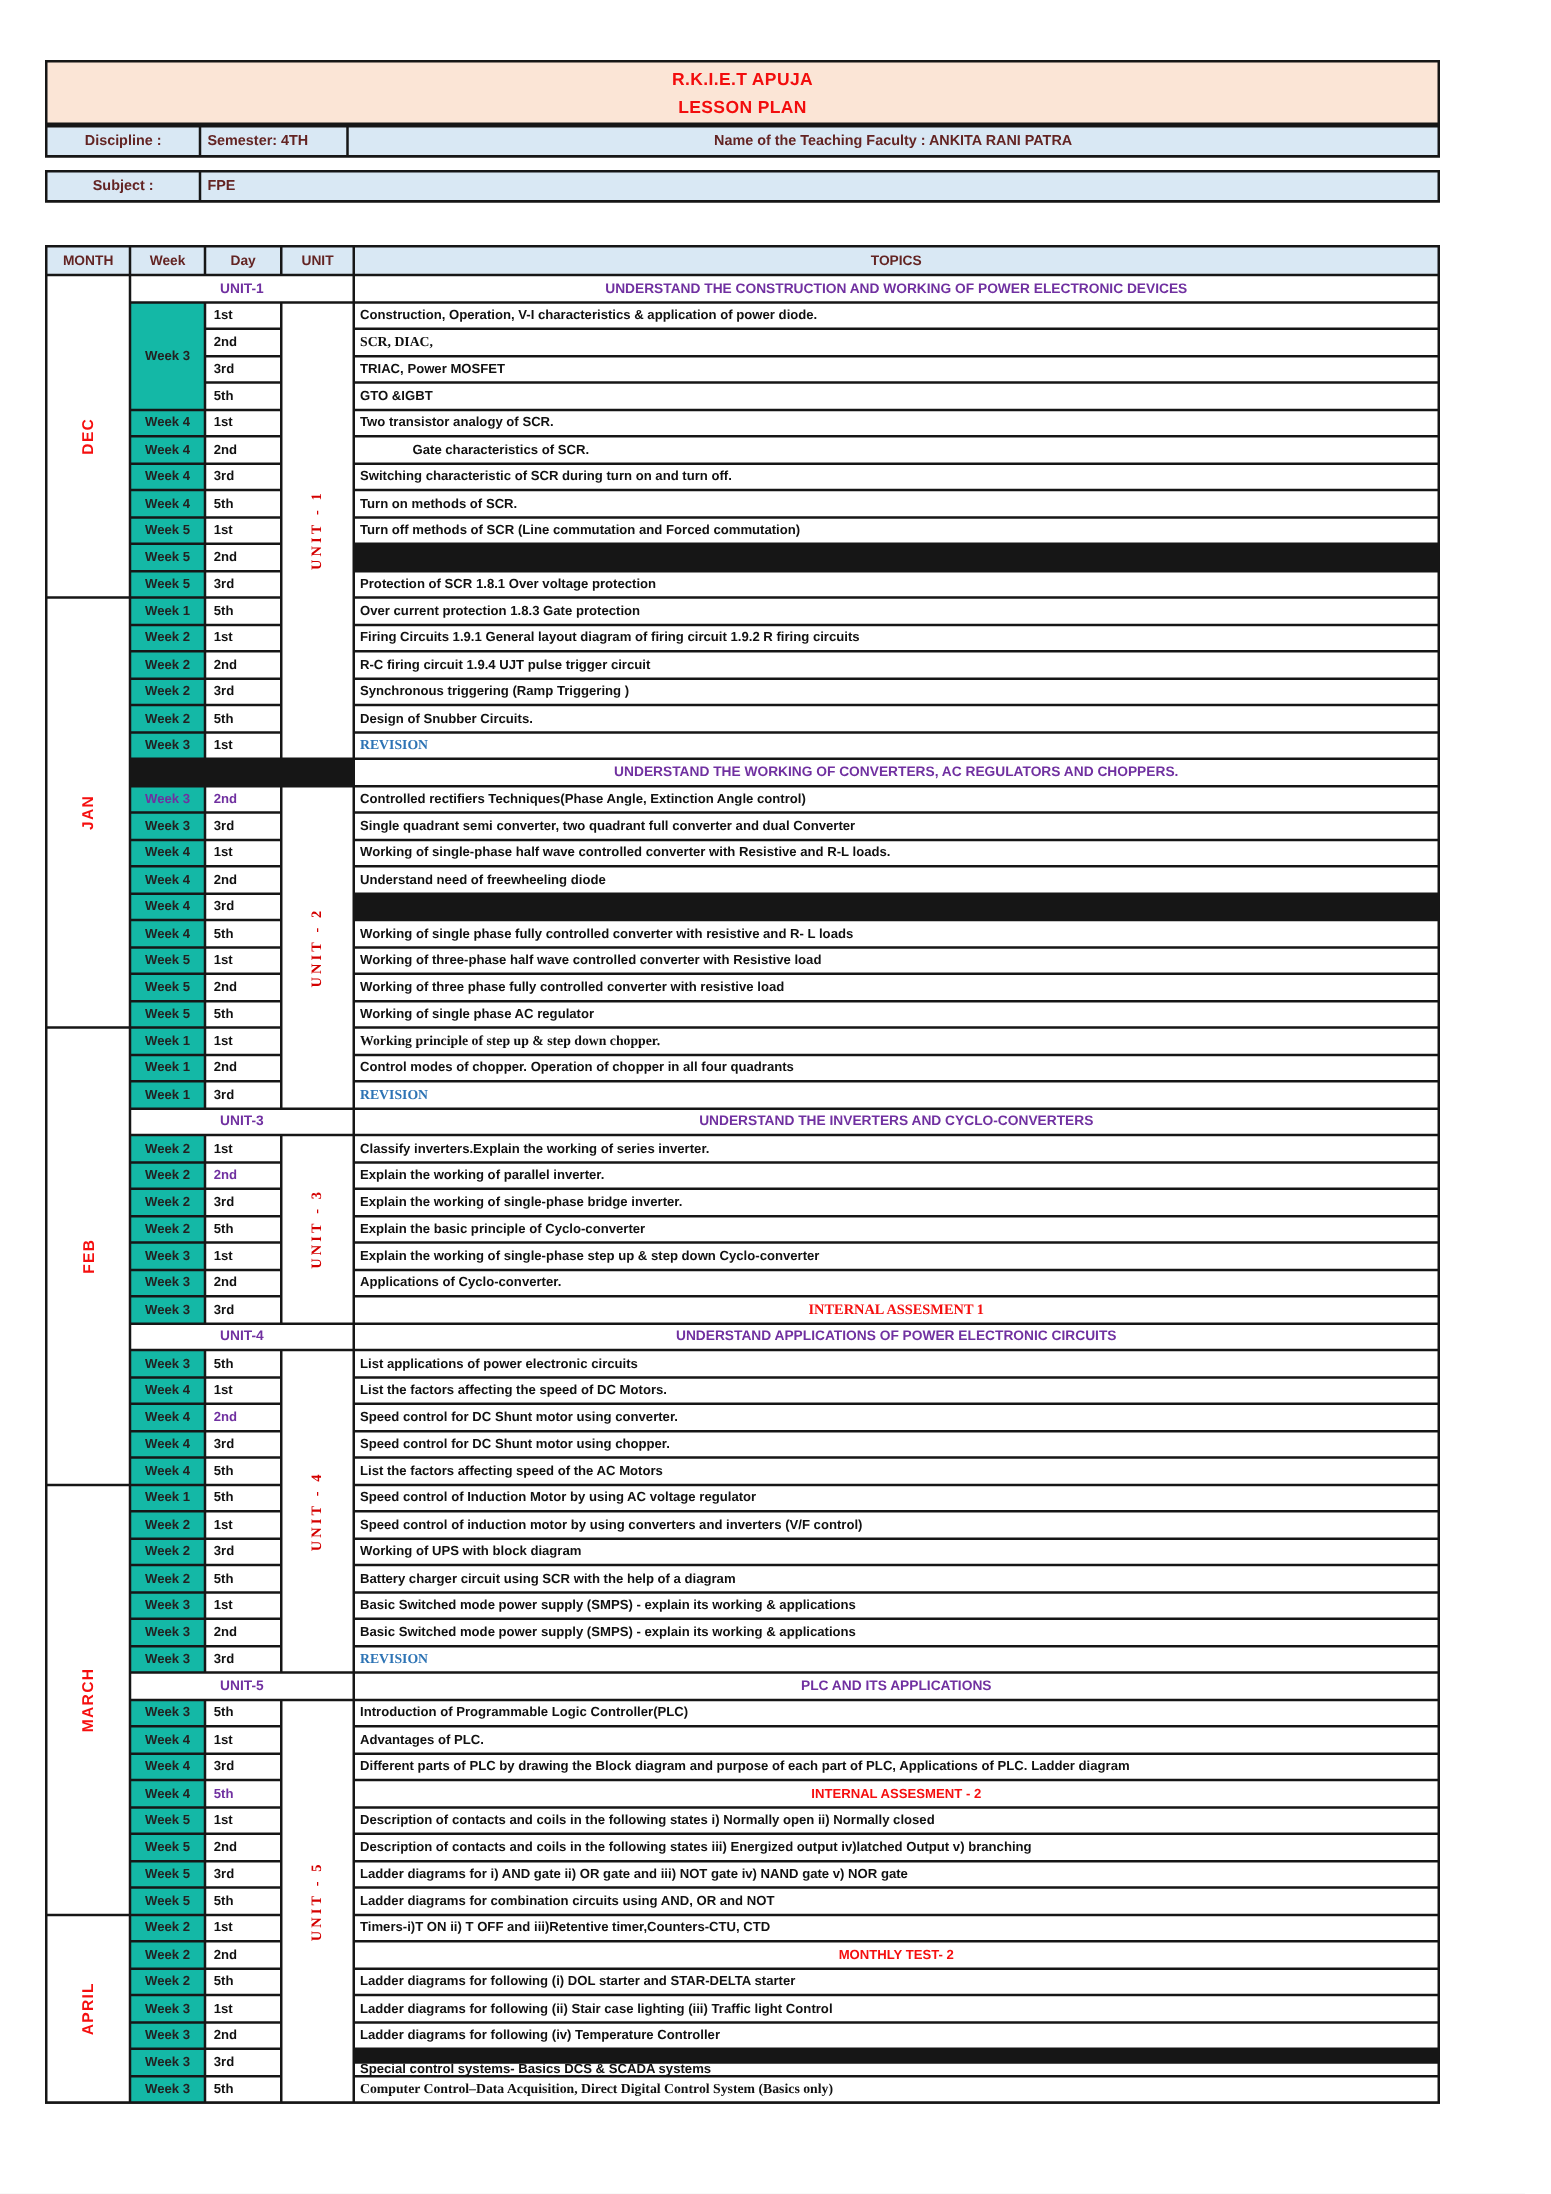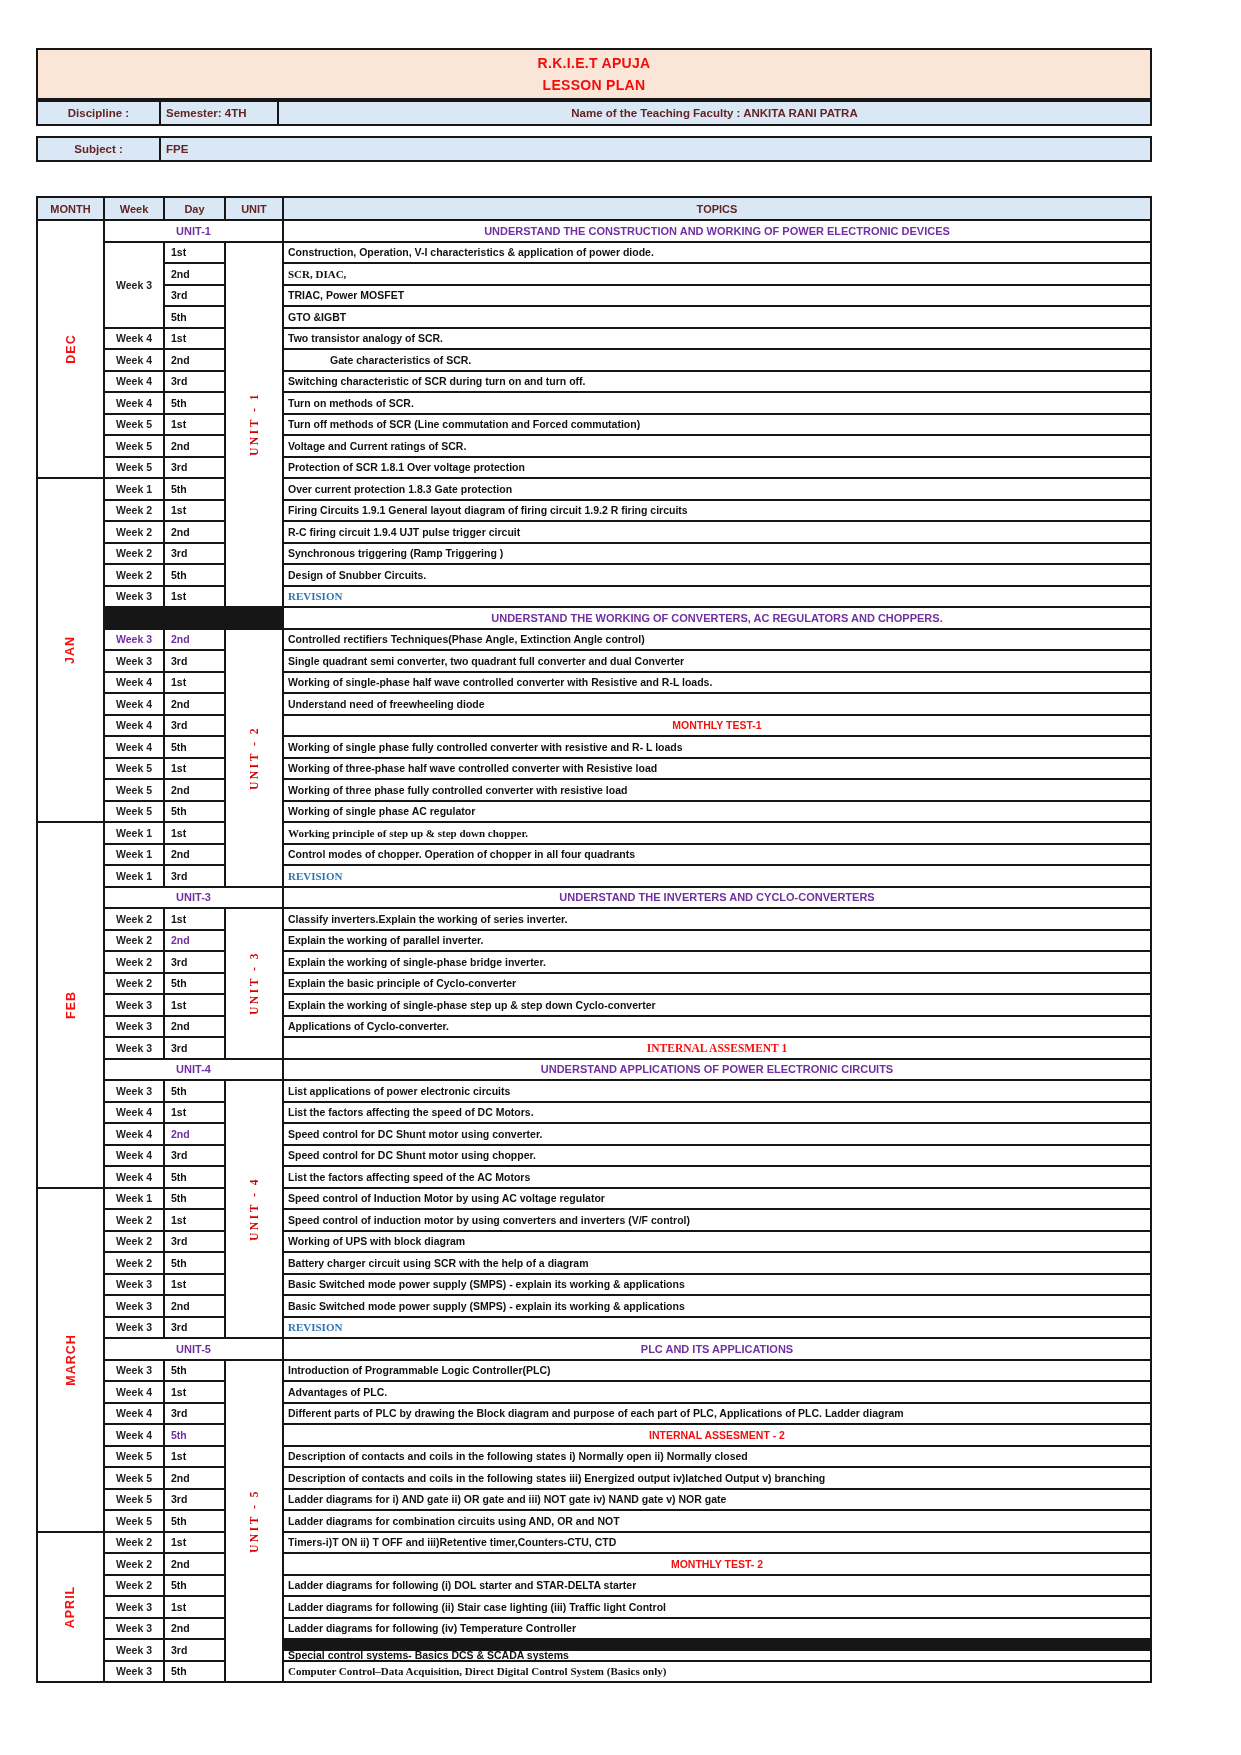--- a/index.html
+++ b/index.html
@@ -24,21 +24,21 @@
   
   #grid{top:196px;display:grid;grid-template-columns:65px 58px 59px 56px 866px;
         grid-template-rows:21px;grid-auto-rows:19.5px;gap:2px;}
   .cell{background:#fff;display:flex;align-items:center;overflow:hidden;}
   .colhead{background:#d9e8f4;justify-content:center;font-weight:bold;color:#632423;font-size:11px;}
   .monthcell,.unitcol{justify-content:center;}
   .vtext{transform:rotate(-90deg);white-space:nowrap;}
   .month-label{color:#f50f0f;font-weight:bold;font-size:12.5px;letter-spacing:1px;}
   .unit-vlabel{color:#d40000;font-family:"Liberation Serif",serif;font-weight:bold;
                font-size:11.5px;letter-spacing:2.5px;}
-  .weekcell{background:#ffffff;font-weight:bold;font-size:10.5px;color:#222;justify-content:center;}
+  .weekcell{background:#14b8a6;font-weight:bold;font-size:10.5px;color:#222;justify-content:center;}
   .daycell{font-weight:bold;font-size:10.5px;padding-left:6px;color:#111;}
   .topiccell{font-weight:bold;font-size:10.5px;padding-left:4px;color:#111;}
   .unitid,.unittitle{justify-content:center;color:#7030a0;font-weight:bold;font-size:11px;}
   .serif span{font-family:"Liberation Serif",serif;font-size:11px;}
   .revision span{color:#2e74b5;font-family:"Liberation Serif",serif;font-size:11px;}
   .testred{justify-content:center;padding-left:0;}
   .testred span{color:#f50f0f;}
   .serif-test span{font-family:"Liberation Serif",serif;font-size:11.5px;}
   .wpurple span,.dpurple span{color:#7030a0;}
 </style>
@@ -187,23 +187,20 @@
       </div>
       <div class="cell topiccell" style="grid-area: 11 / 5;">
         <span>Turn off methods of SCR (Line commutation and Forced commutation)</span>
       </div>
       <div class="cell weekcell" style="grid-area: 12 / 2;">
         <span>Week 5</span>
       </div>
       <div class="cell daycell" style="grid-area: 12 / 3;">
         <span>2nd</span>
       </div>
-      <div class="cell topiccell" style="grid-area: 12 / 5;">
-        <span>Voltage and Current ratings of SCR.</span>
-      </div>
       <div class="cell weekcell" style="grid-area: 13 / 2;">
         <span>Week 5</span>
       </div>
       <div class="cell daycell" style="grid-area: 13 / 3;">
         <span>3rd</span>
       </div>
       <div class="cell topiccell" style="grid-area: 13 / 5;">
         <span>Protection of SCR 1.8.1 Over voltage protection</span>
       </div>
       <div class="cell weekcell" style="grid-area: 14 / 2;">
@@ -301,23 +298,20 @@
       </div>
       <div class="cell topiccell" style="grid-area: 24 / 5;">
         <span>Understand need of freewheeling diode</span>
       </div>
       <div class="cell weekcell" style="grid-area: 25 / 2;">
         <span>Week 4</span>
       </div>
       <div class="cell daycell" style="grid-area: 25 / 3;">
         <span>3rd</span>
       </div>
-      <div class="cell topiccell testred" style="grid-area: 25 / 5;">
-        <span>MONTHLY TEST-1</span>
-      </div>
       <div class="cell weekcell" style="grid-area: 26 / 2;">
         <span>Week 4</span>
       </div>
       <div class="cell daycell" style="grid-area: 26 / 3;">
         <span>5th</span>
       </div>
       <div class="cell topiccell" style="grid-area: 26 / 5;">
         <span>Working of single phase fully controlled converter with resistive and R- L loads</span>
       </div>
       <div class="cell weekcell" style="grid-area: 27 / 2;">

